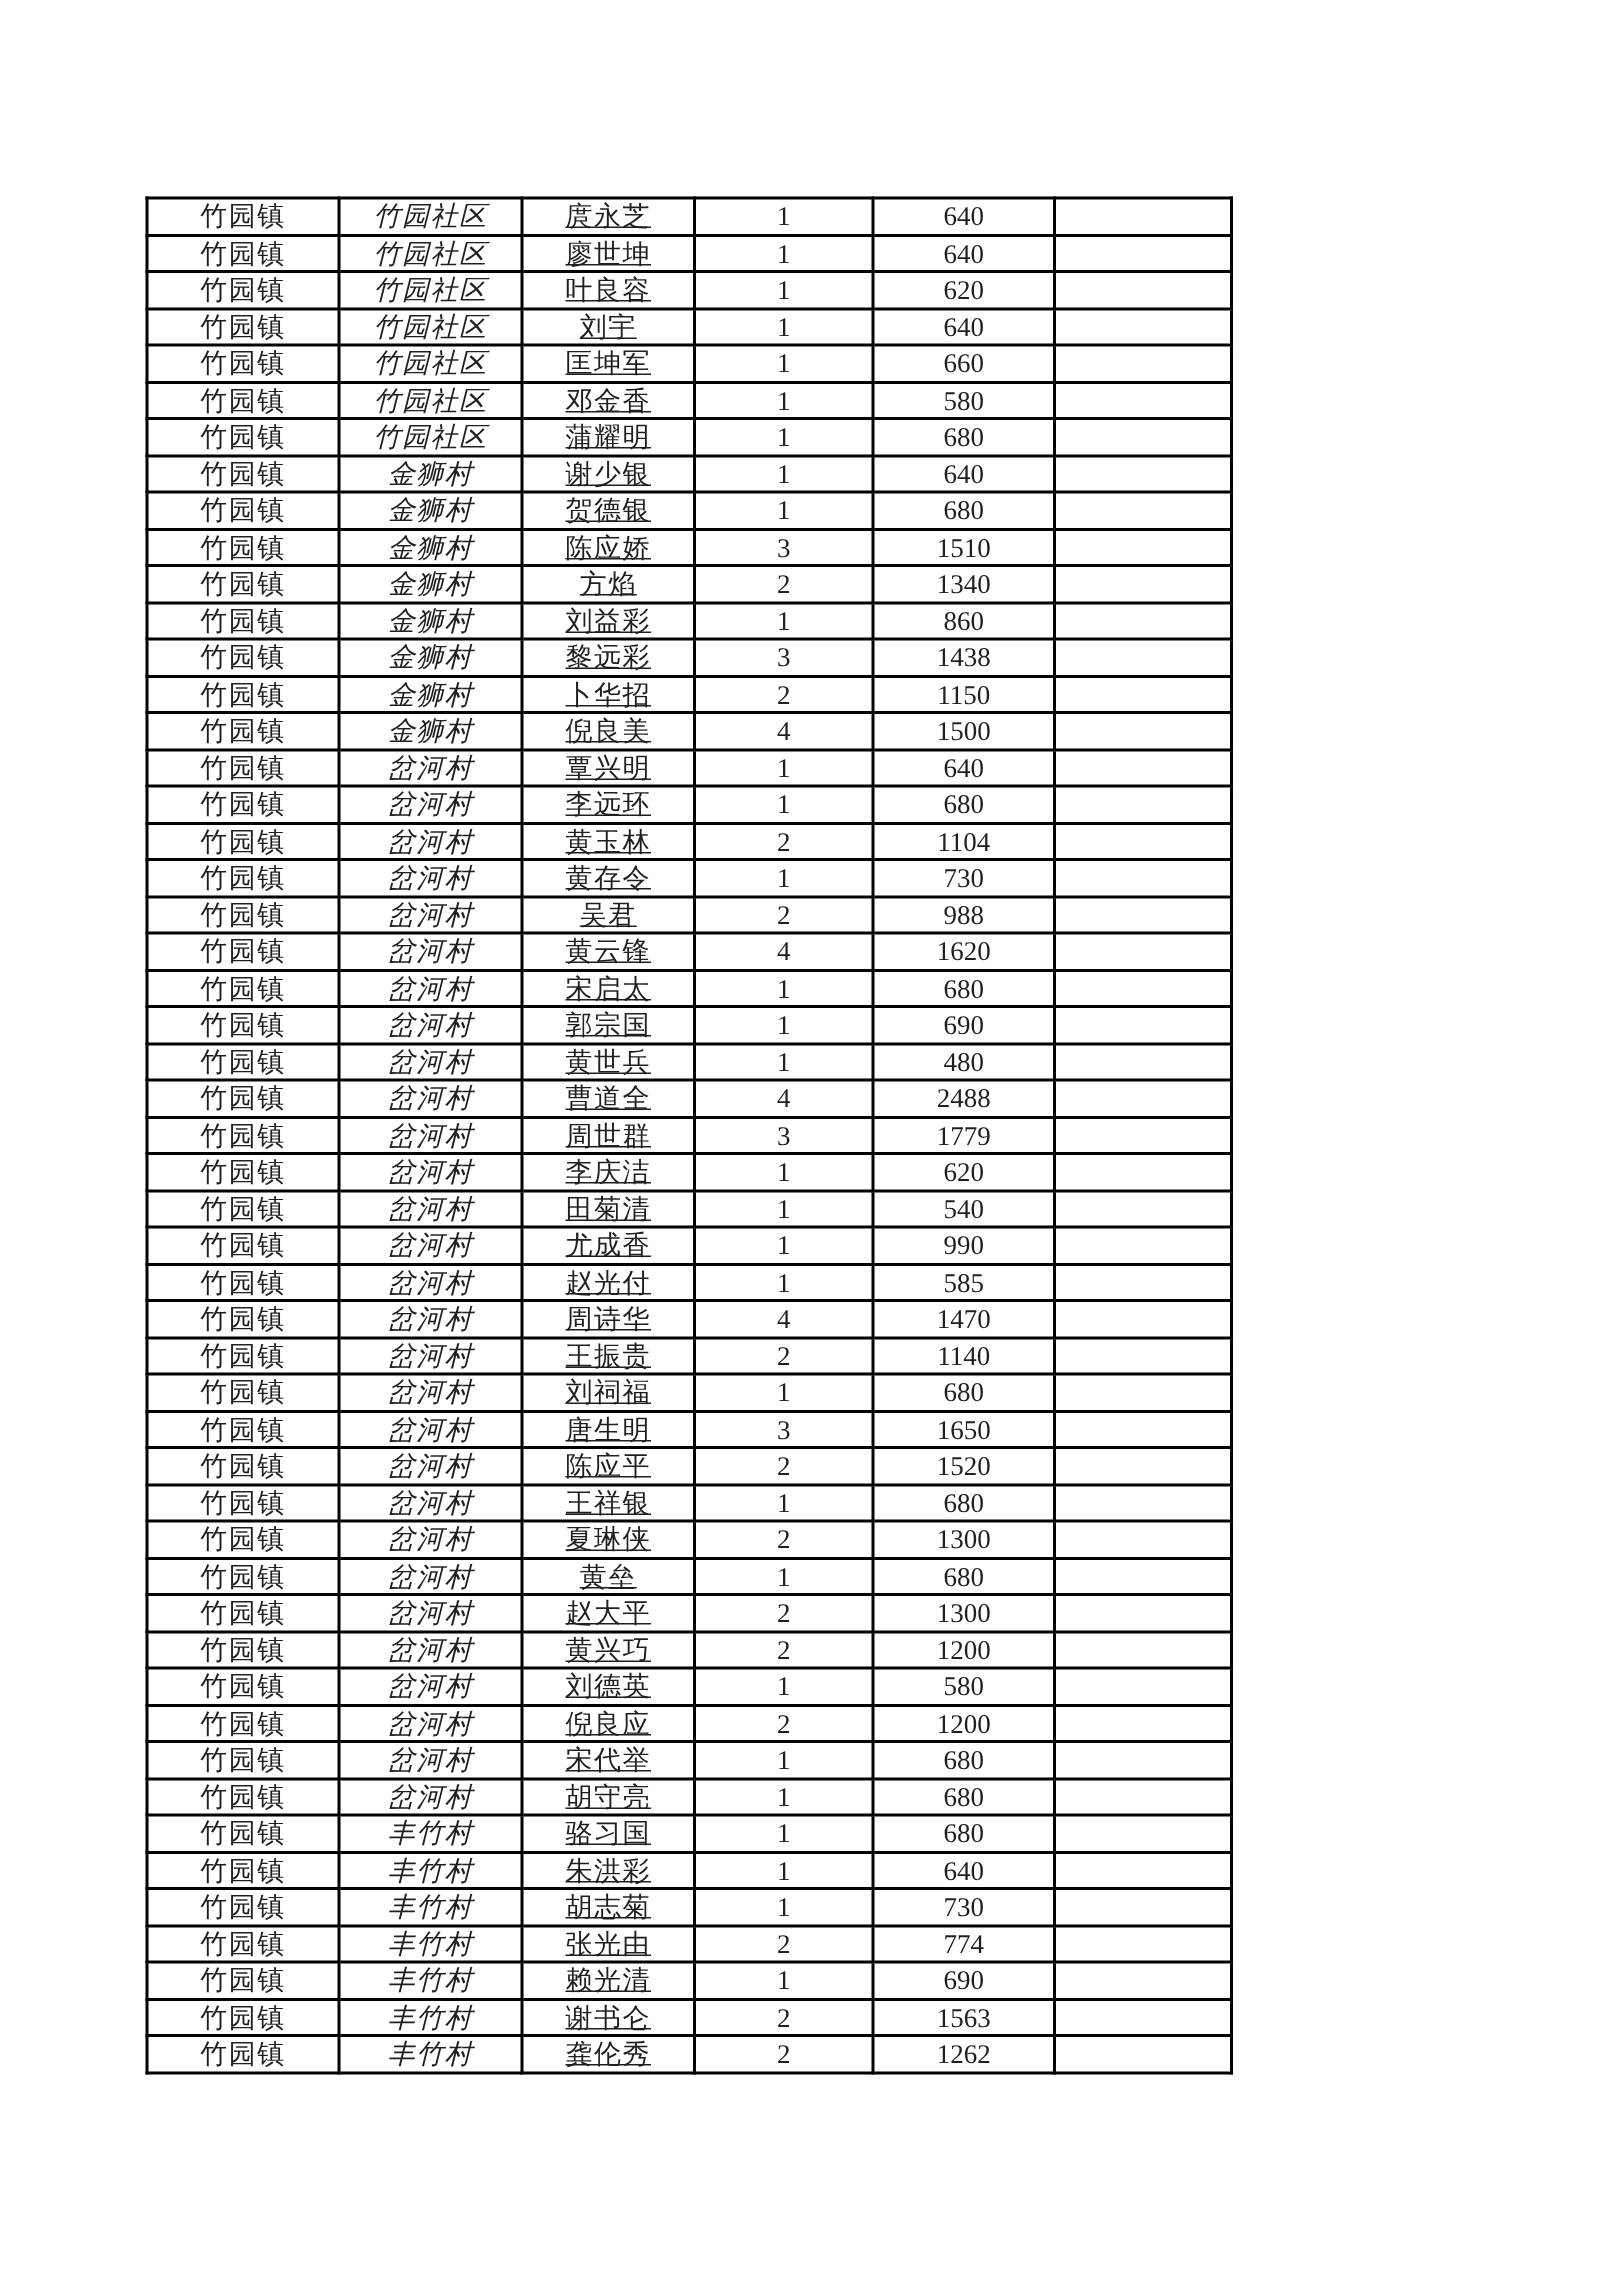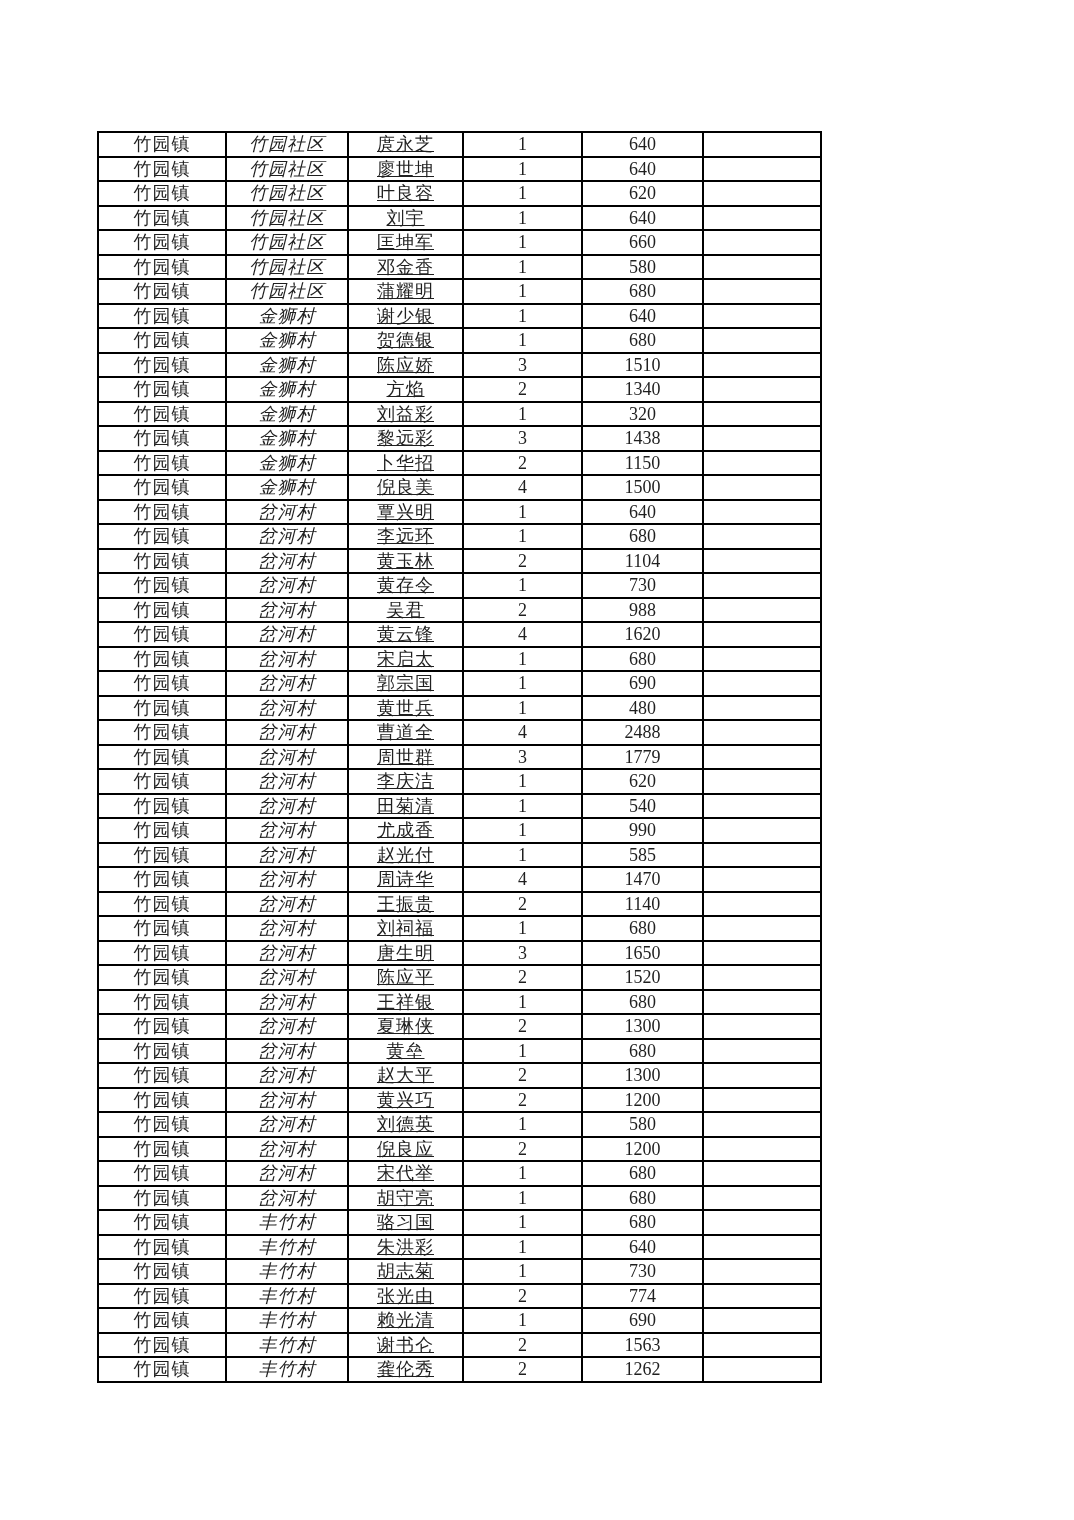--- a/index.html
+++ b/index.html
@@ -142,21 +142,21 @@
           <td class="col-name">方焰</td>
           <td class="col-count">2</td>
           <td class="col-amount">1340</td>
           <td class="col-blank"></td>
         </tr>
         <tr>
           <td class="col-town">竹园镇</td>
           <td class="col-village">金狮村</td>
           <td class="col-name">刘益彩</td>
           <td class="col-count">1</td>
-          <td class="col-amount">320</td>
+          <td class="col-amount">860</td>
           <td class="col-blank"></td>
         </tr>
         <tr>
           <td class="col-town">竹园镇</td>
           <td class="col-village">金狮村</td>
           <td class="col-name">黎远彩</td>
           <td class="col-count">3</td>
           <td class="col-amount">1438</td>
           <td class="col-blank"></td>
         </tr>

